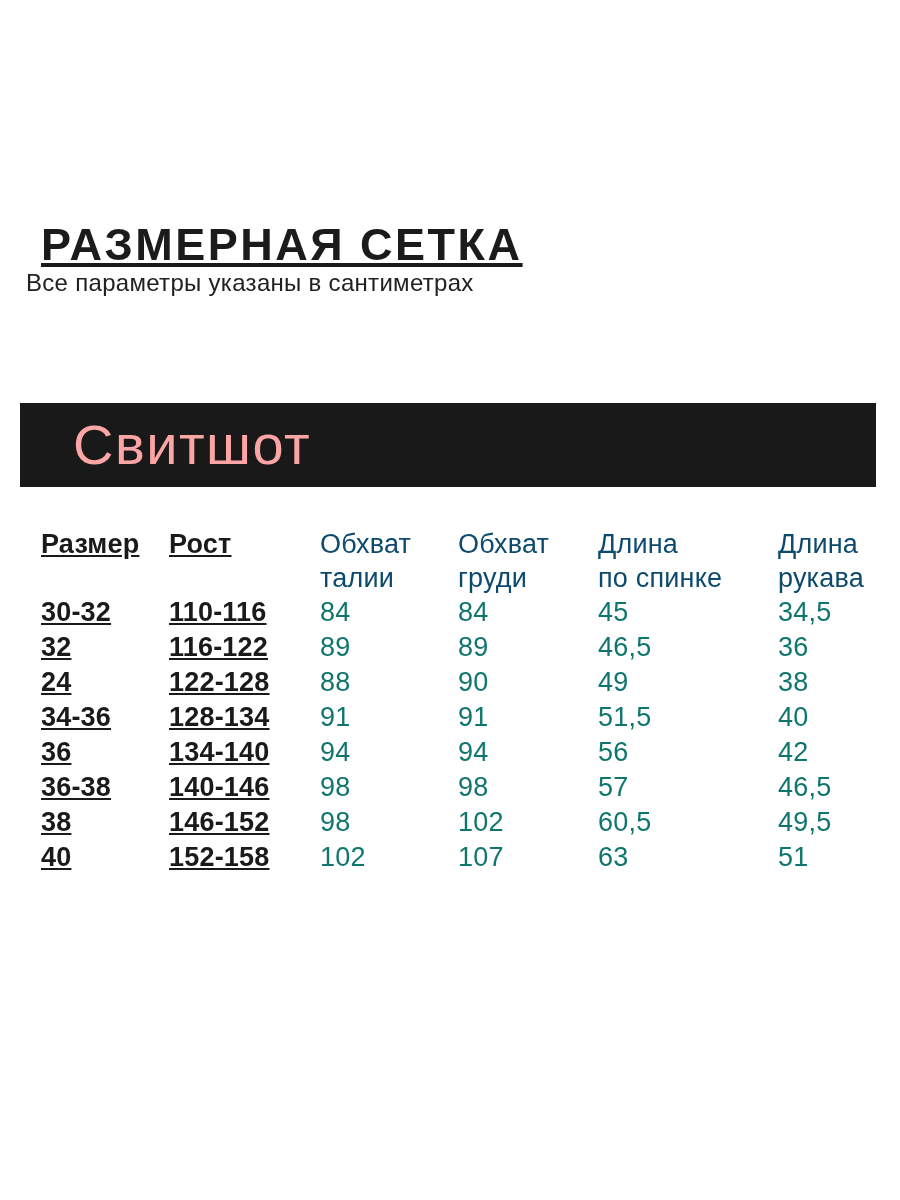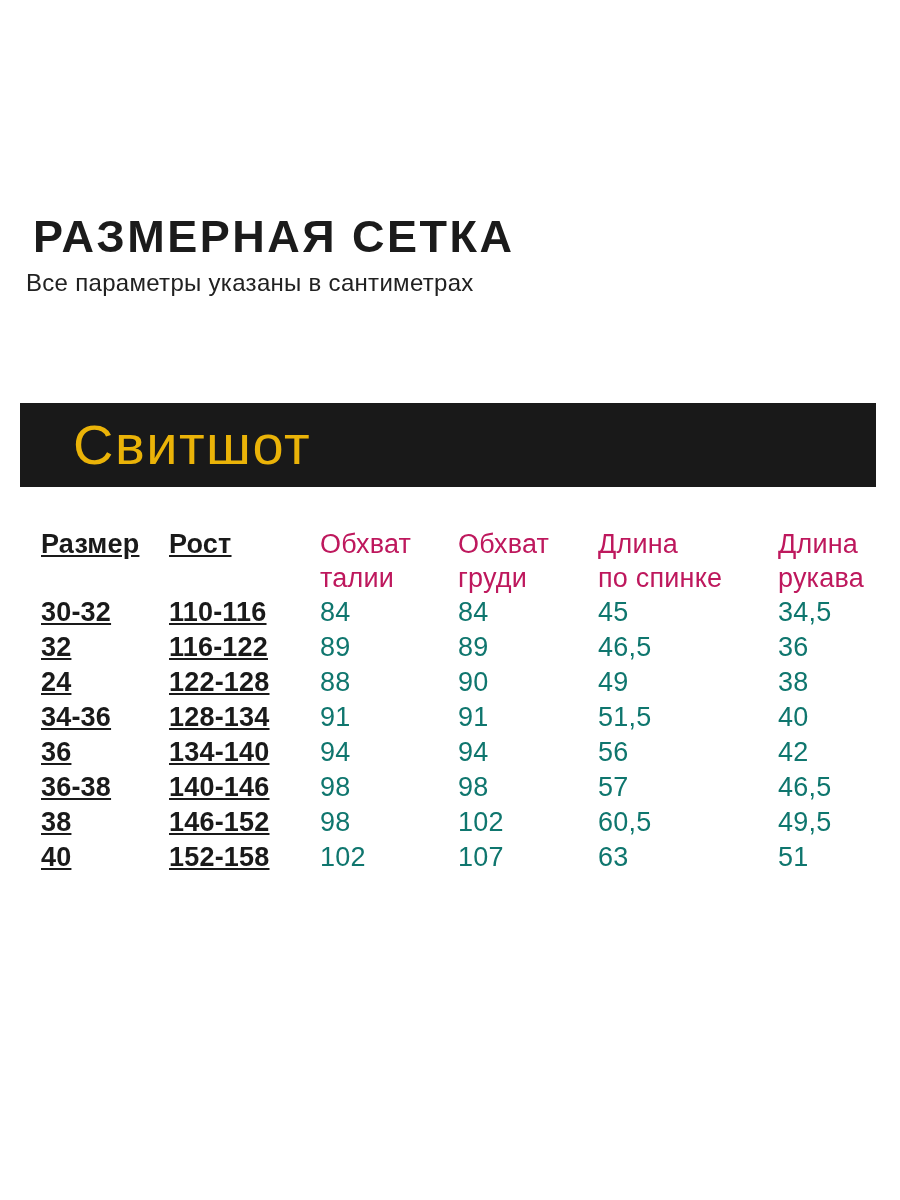--- a/index.html
+++ b/index.html
@@ -14,27 +14,28 @@
     font-family: "Liberation Sans", sans-serif;
     color: #1c1c1c;
     overflow: hidden;
   }
   .page { position: absolute; inset: 0; }
 
   .title {
     position: absolute;
     left: 25px;
     top: 206px;
-    margin: 8px;
+    margin: 16px;
     font-size: 45px;
     line-height: 1;
     font-weight: 700;
     letter-spacing: 2.5px;
     color: #1b1b1b;
     white-space: nowrap;
+    text-decoration: underline;
   }
   .subtitle {
     position: absolute;
     left: 26px;
     top: 269px;
     margin: 0;
     font-size: 24px;
     font-weight: 500;
     letter-spacing: 0.3px;
     color: #212121;
@@ -69,21 +70,21 @@
     width: 838px;
   }
   .thead, .tr {
     display: grid;
     grid-template-columns: 128px 151px 138px 140px 180px 1fr;
   }
   .th {
     font-size: 27px;
     line-height: 34px;
     height: 68px;
-    color: #be185d;
+    color: #0c4a6e;
     letter-spacing: 0.2px;
     white-space: nowrap;
   }
   .tr { height: 35px; }
   .td {
     font-size: 27px;
     line-height: 35px;
     color: #0f766e;
     letter-spacing: 0.2px;
     white-space: nowrap;
@@ -100,21 +101,21 @@
 <body>
 
 <div class="page">
 
   <header>
     <h1 class="title">РАЗМЕРНАЯ СЕТКА</h1>
     <p class="subtitle">Все параметры указаны в сантиметрах</p>
   </header>
 
   <div class="banner" style="background: rgb(25, 25, 25);">
-    <span class="product-name" style="color: #eab308;">Свитшот</span>
+    <span class="product-name" style="color: #fca5a5;">Свитшот</span>
   </div>
 
   <div class="size-table">
     <div class="thead" id="thead">
         <div class="th">
           <div>Размер</div>
           <div></div>
         </div>
         <div class="th">
           <div>Рост</div>

